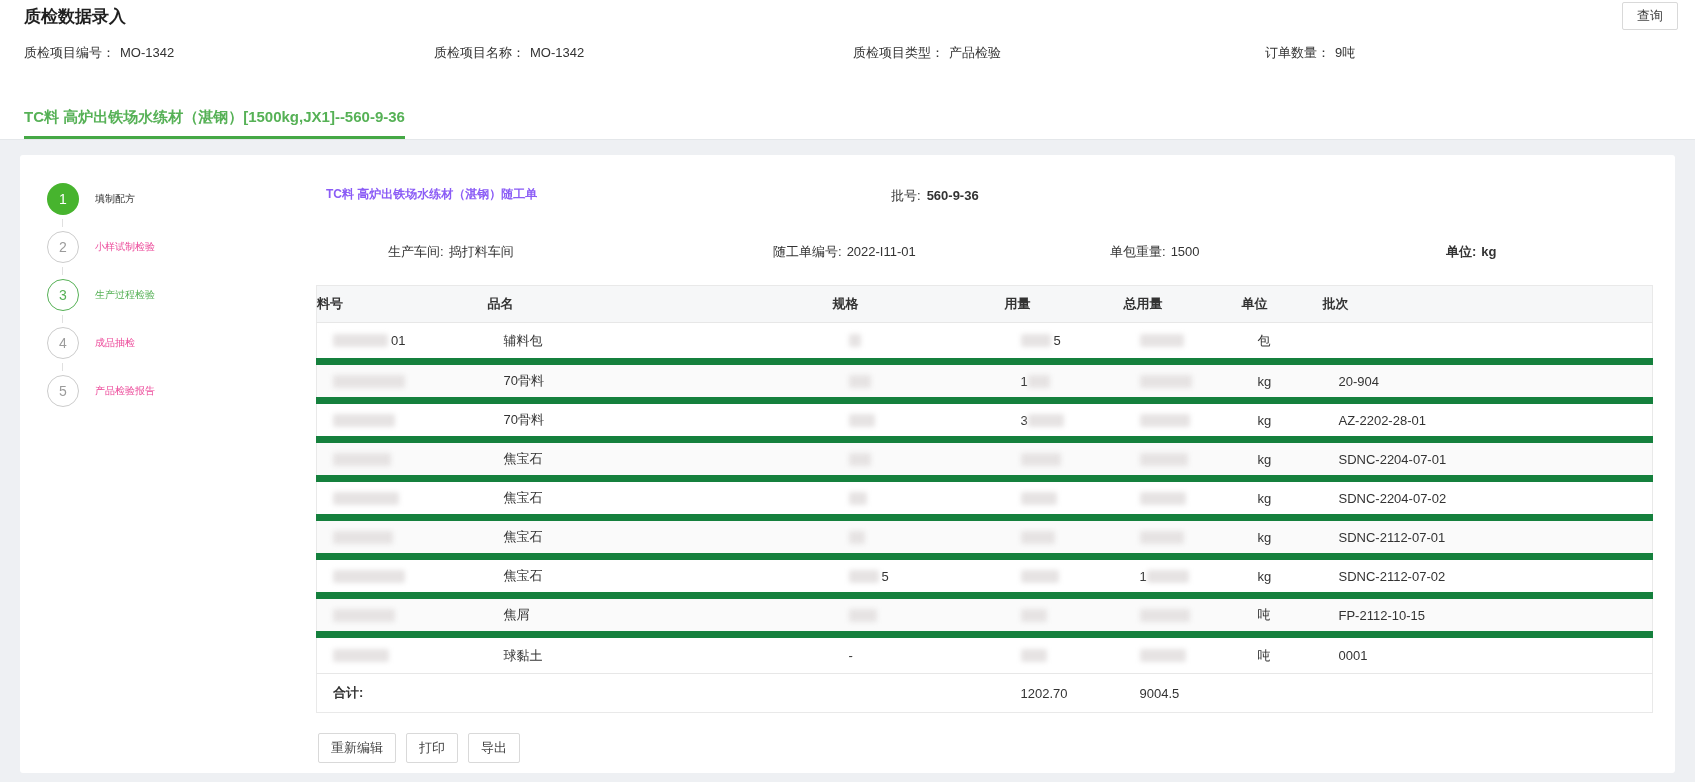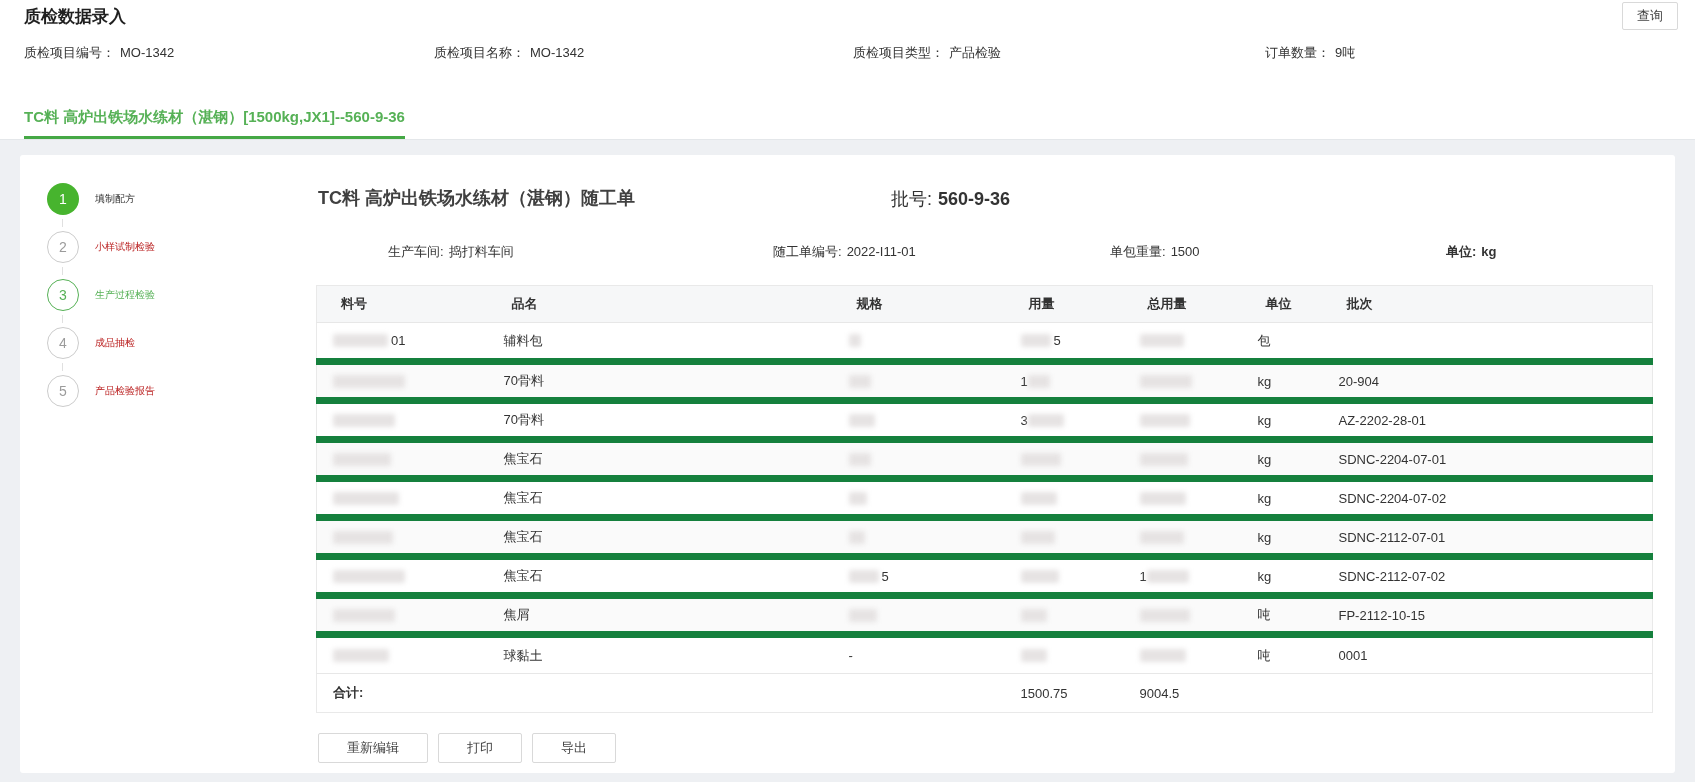--- a/index.html
+++ b/index.html
@@ -23,49 +23,49 @@
   .card { position:absolute; left:20px; top:155px; width:1655px; height:618px; background:#fff; border-radius:3px; }
 
   
   .step { position:absolute; left:27px; display:flex; align-items:center; white-space:nowrap; }
   .step .circle { width:32px; height:32px; border-radius:50%; display:flex; align-items:center; justify-content:center;
                   font-size:14px; margin-right:16px; }
   .step .slabel { font-size:10px; }
   .s-done .circle { background:#47b42e; color:#fff; border:none; }
   .s-done .slabel { color:#333; }
   .s-pending .circle { background:#fff; color:#9b9b9b; border:1px solid #ccc; }
-  .s-pending .slabel { color:#b91c1c; }
+  .s-pending .slabel { color:#ec4899; }
   .s-active .circle { background:#fff; color:#56b156; border:1px solid #56b156; }
   .s-active .slabel { color:#56b156; }
   .conn { position:absolute; left:42px; width:1px; height:8px; background:#e0e0e0; }
 
   
-  .wo-title { position:absolute; left:298px; top:31px; font-size:18px; font-weight:bold; color:#404040; white-space:nowrap; }
-  .wo-batch { position:absolute; left:871px; top:32px; font-size:18px; color:#333; white-space:nowrap; }
+  .wo-title { position:absolute; left:306px; top:31px; font-size:12px; font-weight:bold; color:#8b5cf6; white-space:nowrap; }
+  .wo-batch { position:absolute; left:871px; top:32px; font-size:13px; color:#333; white-space:nowrap; }
   .wo-batch b { margin-left:6px; }
   .wo-field { position:absolute; top:88px; font-size:13px; color:#333; white-space:nowrap; }
   .wo-field .val { margin-left:5px; }
   .f-0 { left:336px;margin-left:32px; } .f-1 { left:742px;margin-left:11px; } .f-2 { left:1090px; } .f-3 { left:1426px;font-weight:bold; }
 
   
   .mat-table { position:absolute; left:296px; top:130px; width:1337px; border-collapse:collapse; table-layout:fixed;
                font-size:13px; color:#333; border:1px solid #e9e9e9; }
-  .mat-table th { height:37px; background:#f6f7f8; text-align:left; padding-left:24px; font-weight:bold;
+  .mat-table th { height:37px; background:#f6f7f8; text-align:left; padding-left:0; font-weight:bold;
                   border-bottom:1px solid #e7e7e7; }
   .mat-table td { height:39px; padding-left:16px; text-align:left; overflow:hidden; white-space:nowrap; }
   .mat-table tbody tr + tr td { border-top:7px solid #15803d; }
   .mat-table tbody tr.alt { background:#fafafa; }
   .mat-table tfoot td { border-top:1px solid #e7e7e7; background:#fff; }
   .totals-label { font-weight:bold; }
   .blob { display:inline-block; height:13px; border-radius:2px; background:#e6e3e3; filter:blur(2.5px);
           vertical-align:-2px; margin-right:3px; }
 
   
   .actions { position:absolute; left:298px; top:578px; display:flex; gap:10px; }
-  .action-btn { height:30px; padding:0 28px; background:#fff; border:1px solid #d9d9d9; border-radius:2px;
+  .action-btn { height:30px; padding:0 12px; background:#fff; border:1px solid #d9d9d9; border-radius:2px;
                 font-size:13px; color:#444; cursor:pointer; font-family:inherit; white-space:nowrap; }
 </style>
 </head>
 <body>
 
 <div class="screen">
 
   <div class="topbar">
     <div class="page-title">质检数据录入</div>
     <button class="query-btn">查询</button>
@@ -235,21 +235,21 @@
             <td><span class="blob" style="width: 46px;"></span></td>
             <td>吨</td>
             <td>0001</td>
           </tr>
         </tbody>
       <tfoot>
         <tr>
           <td class="totals-label">合计:</td>
           <td></td>
           <td></td>
-          <td>1500.75</td>
+          <td>1202.70</td>
           <td>9004.5</td>
           <td></td>
           <td></td>
         </tr>
       </tfoot>
     </table>
 
     <div class="actions">
       <button class="action-btn">重新编辑</button>
       <button class="action-btn">打印</button>

